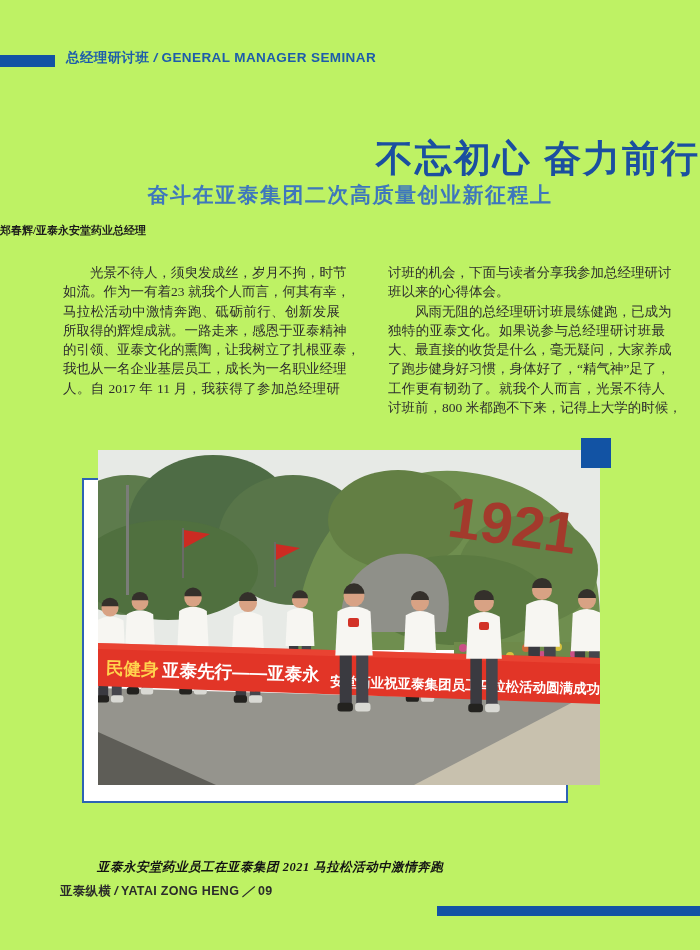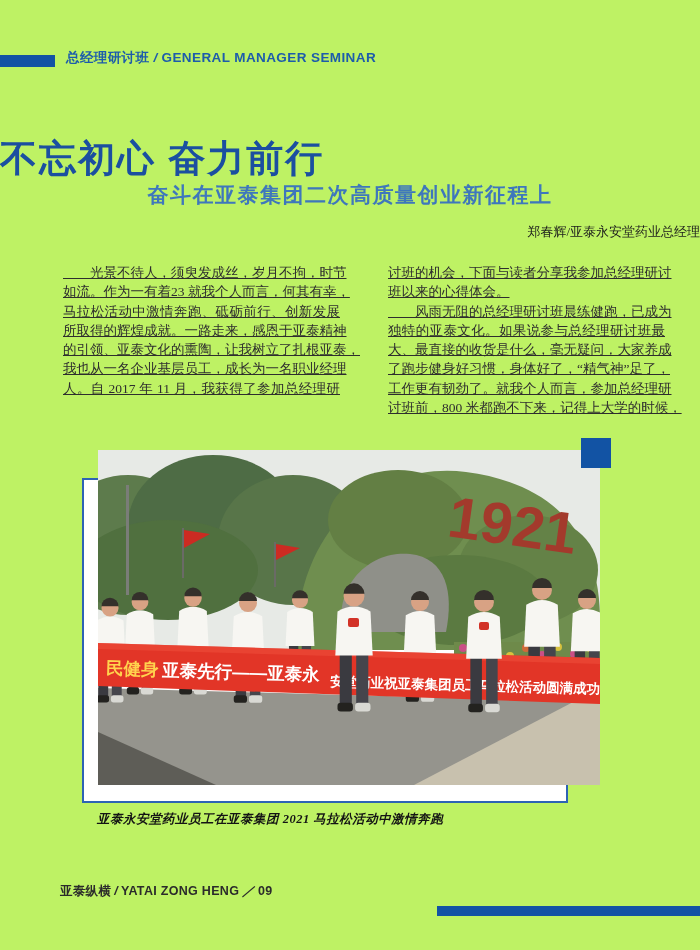--- a/index.html
+++ b/index.html
@@ -4,39 +4,39 @@
 <style>
   html,body{margin:0;padding:0;background:#ffffff;}
   .page{position:relative;width:700px;height:950px;background:#bef264;overflow:hidden;
         font-family:"Liberation Sans",sans-serif;}
   
   .hdr-bar{position:absolute;left:0;top:55px;width:55px;height:12px;background:#1253a4;}
   .hdr-text{position:absolute;left:66px;top:49px;font-size:13.5px;font-weight:bold;
             color:#1d5cab;letter-spacing:.4px;white-space:nowrap;}
   .hdr-text .sep{font-style:italic;padding:0 4px;}
   
-  .title{position:absolute;left:0;top:134px;width:700px;text-align:left;
+  .title{position:absolute;left:0;top:134px;width:700px;text-align:right;
          font-size:37px;font-weight:900;color:#1b4fa0;letter-spacing:2px;}
   .subtitle{position:absolute;left:0;top:181px;width:700px;text-align:center;
             font-size:21px;font-weight:bold;color:#3e77bc;letter-spacing:1.5px;}
-  .byline{position:absolute;left:0;top:223px;width:700px;text-align:right;
-          font-family:"Liberation Serif",serif;font-size:13px;font-weight:normal;color:#1c1c1c;}
+  .byline{position:absolute;left:0;top:223px;width:700px;text-align:left;
+          font-family:"Liberation Serif",serif;font-size:11px;font-weight:bold;color:#1c1c1c;}
   
   .col{position:absolute;top:263px;width:277px;font-family:"Liberation Serif",serif;
-       font-size:13.5px;line-height:19.3px;color:#2e2e2e;text-decoration:underline;}
+       font-size:13.5px;line-height:19.3px;color:#2e2e2e;}
   .col-left{left:63px;}
   .col-right{left:360px;margin-left:28px;}
   .bline{text-align:justify;text-align-last:justify;white-space:nowrap;}
   .bline.noj{text-align-last:left;}
   
   .photo-outline{position:absolute;left:82px;top:478px;width:482px;height:321px;
                  border:2px solid #2d63b5;background:#ffffff;}
   .photo{position:absolute;left:98px;top:450px;width:502px;height:335px;overflow:hidden;}
   .corner-square{position:absolute;left:581px;top:438px;width:30px;height:30px;background:#1253a4;}
-  .caption{position:absolute;left:97px;top:811px;width:500px;
+  .caption{position:absolute;left:97px;top:859px;width:500px;
            font-family:"Liberation Serif",serif;font-style:italic;font-weight:bold;
            font-size:12.5px;color:#141414;letter-spacing:.5px;}
   
   .footer{position:absolute;left:60px;top:883px;font-size:12.5px;color:#2b2b2b;
           font-weight:bold;letter-spacing:.3px;white-space:nowrap;}
   .footer .sep{font-style:italic;padding:0 3px;}
   .bottom-bar{position:absolute;left:437px;top:906px;width:263px;height:10px;background:#1253a4;}
 </style>
 </head>
 <body>
@@ -62,21 +62,21 @@
     <div class="bline">人。自 2017 年 11 月，我获得了参加总经理研</div>
   </div>
 
   <div class="col col-right">
     <div class="bline">讨班的机会，下面与读者分享我参加总经理研讨</div>
     <div class="bline noj">班以来的心得体会。</div>
     <div class="bline">　　风雨无阻的总经理研讨班晨练健跑，已成为</div>
     <div class="bline">独特的亚泰文化。如果说参与总经理研讨班最</div>
     <div class="bline">大、最直接的收货是什么，毫无疑问，大家养成</div>
     <div class="bline">了跑步健身好习惯，身体好了，“精气神”足了，</div>
-    <div class="bline">工作更有韧劲了。就我个人而言，参加总经理研</div>
+    <div class="bline">工作更有韧劲了。就我个人而言，光景不待人</div>
     <div class="bline">讨班前，800 米都跑不下来，记得上大学的时候，</div>
   </div>
 
   <div class="photo-outline"></div>
 
   <div class="photo">
     <svg width="502" height="335" viewBox="0 0 502 335">
       <defs>
         <g id="person">
           <rect x="-13" y="50" width="11" height="50" fill="#3a3a40"></rect>

